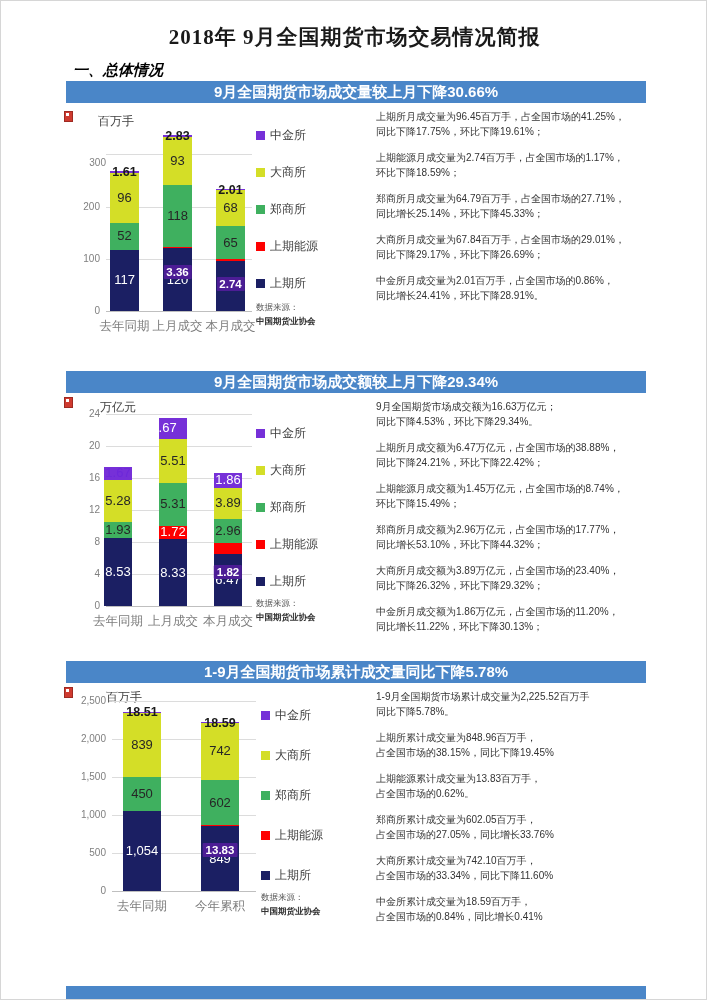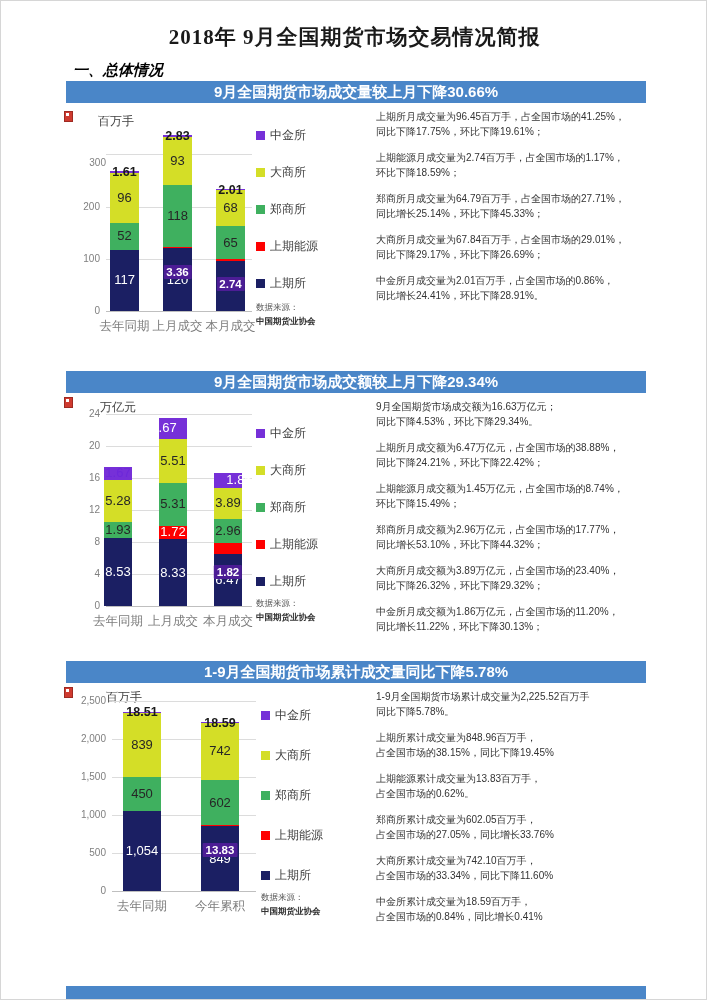--- a/index.html
+++ b/index.html
@@ -185,21 +185,21 @@
       <div class="xcat" style="left: 62px; top: 218px; width: 90px;">上月成交</div>
       <div class="seg" style="left: 148px; top: 159.24px; width: 28px; height: 51.76px; background: rgb(27, 31, 99);"></div>
       <span class="seg-label" style="left: 162px; top: 177.12px; color: rgb(255, 255, 255);">6.47</span>
       <div class="seg" style="left: 148px; top: 147.64px; width: 28px; height: 11.6px; background: rgb(254, 0, 0);"></div>
       <span class="seg-label chip" style="left: 162px; top: 146.44px;">1.82</span>
       <div class="seg" style="left: 148px; top: 123.96px; width: 28px; height: 23.68px; background: rgb(63, 176, 95);"></div>
       <span class="seg-label" style="left: 162px; top: 127.8px; color: rgb(38, 38, 38);">2.96</span>
       <div class="seg" style="left: 148px; top: 92.84px; width: 28px; height: 31.12px; background: rgb(212, 222, 39);"></div>
       <span class="seg-label" style="left: 162px; top: 100.4px; color: rgb(38, 38, 38);">3.89</span>
       <div class="seg" style="left: 148px; top: 77.96px; width: 28px; height: 14.88px; background: rgb(118, 48, 216);"></div>
-      <span class="seg-label" style="left: 162px; top: 77.4px; color: rgb(255, 255, 255); margin-left: 11px;">1.86</span>
+      <span class="seg-label" style="left: 162px; top: 77.4px; color: rgb(255, 255, 255);">1.86</span>
       <div class="xcat" style="left: 117px; top: 218px; width: 90px;">本月成交</div>
       <div class="legend-item" style="left: 190px; top: 30px;">
         <span class="lswatch" style="background: rgb(118, 48, 216);"></span>
         <span class="ltext">中金所</span>
       </div>
       <div class="legend-item" style="left: 190px; top: 67px;">
         <span class="lswatch" style="background: rgb(212, 222, 39);"></span>
         <span class="ltext">大商所</span>
       </div>
       <div class="legend-item" style="left: 190px; top: 104px;">

